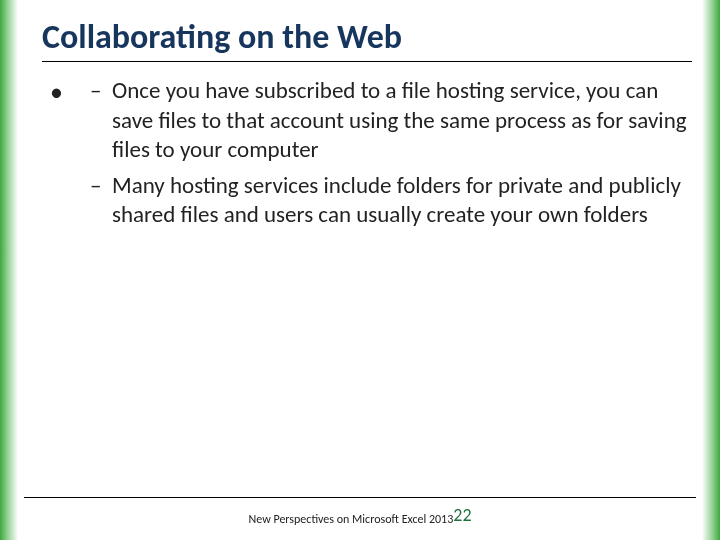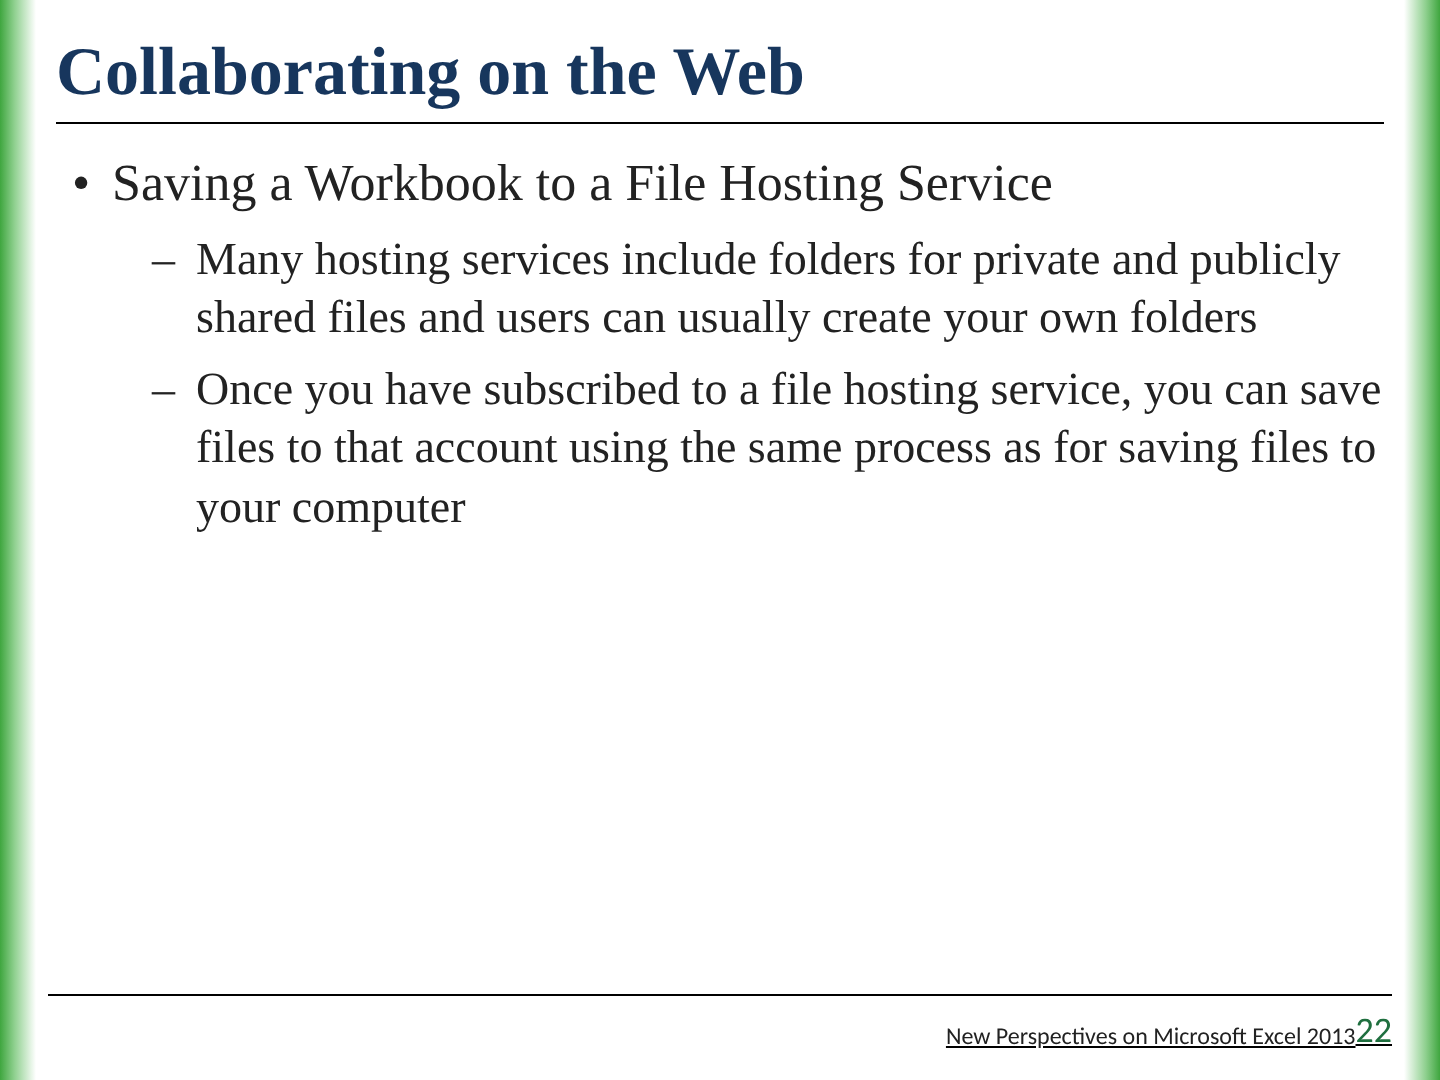--- a/index.html
+++ b/index.html
@@ -20,23 +20,22 @@
     left: 0;
     background: linear-gradient(to right, #3fa63f 0%, #8fd08f 40%, #ffffff 100%);
   }
   .side-fade.right {
     right: 0;
     background: linear-gradient(to left, #3fa63f 0%, #8fd08f 40%, #ffffff 100%);
   }
   .slide {
     position: relative;
     z-index: 1;
-    padding: 18px 28px 0 28px;
+    padding: 18px 28px 0 42px;
     height: 100%;
-    font-family: Liberation Serif, serif;
   }
   .title {
     font-size: 34px;
     font-weight: 700;
     color: #17365d;
     padding-bottom: 6px;
     border-bottom: 1.5px solid #000;
     margin-bottom: 14px;
     line-height: 1.1;
   }
@@ -80,26 +79,25 @@
     top: 0;
     font-size: 23px;
     color: #222;
   }
   .footer {
     position: absolute;
     left: 24px;
     right: 24px;
     bottom: 14px;
     display: flex;
-    justify-content: flex-end;
+    justify-content: center;
     align-items: flex-end;
     border-top: 1px solid #000;
     padding-top: 6px;
     z-index: 2;
-    text-decoration: underline;
   }
   .footer-text {
     font-size: 12px;
     color: #222;
   }
   .page-num {
     font-size: 18px;
     color: #1f6f3f;
     font-weight: 400;
   }
@@ -108,27 +106,26 @@
 <body>
 
 <div class="side-fade left"></div>
 <div class="side-fade right"></div>
 
 <div class="slide">
   <h1 class="title">Collaborating on the Web</h1>
 
   <ul class="level1">
     <li>
-      <span>Saving a Workbook to a File Hosting Service</span>
       <ul class="level2">
         <li>
-          <span>Many hosting services include folders for private and publicly shared files and users can usually create your own folders</span>
+          <span>Once you have subscribed to a file hosting service, you can save files to that account using the same process as for saving files to your computer</span>
         </li>
         <li>
-          <span>Once you have subscribed to a file hosting service, you can save files to that account using the same process as for saving files to your computer</span>
+          <span>Many hosting services include folders for private and publicly shared files and users can usually create your own folders</span>
         </li>
       </ul>
     </li>
   </ul>
 </div>
 
 <div class="footer">
   <span class="footer-text">New Perspectives on Microsoft Excel 2013</span>
   <span class="page-num">22</span>
 </div>

